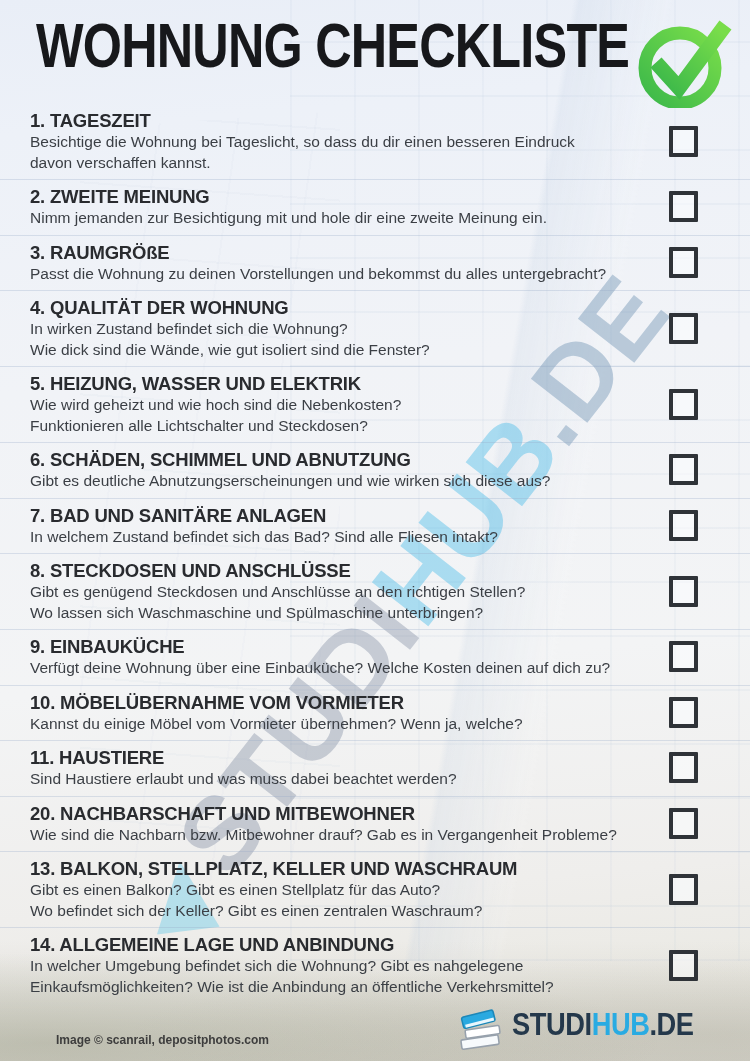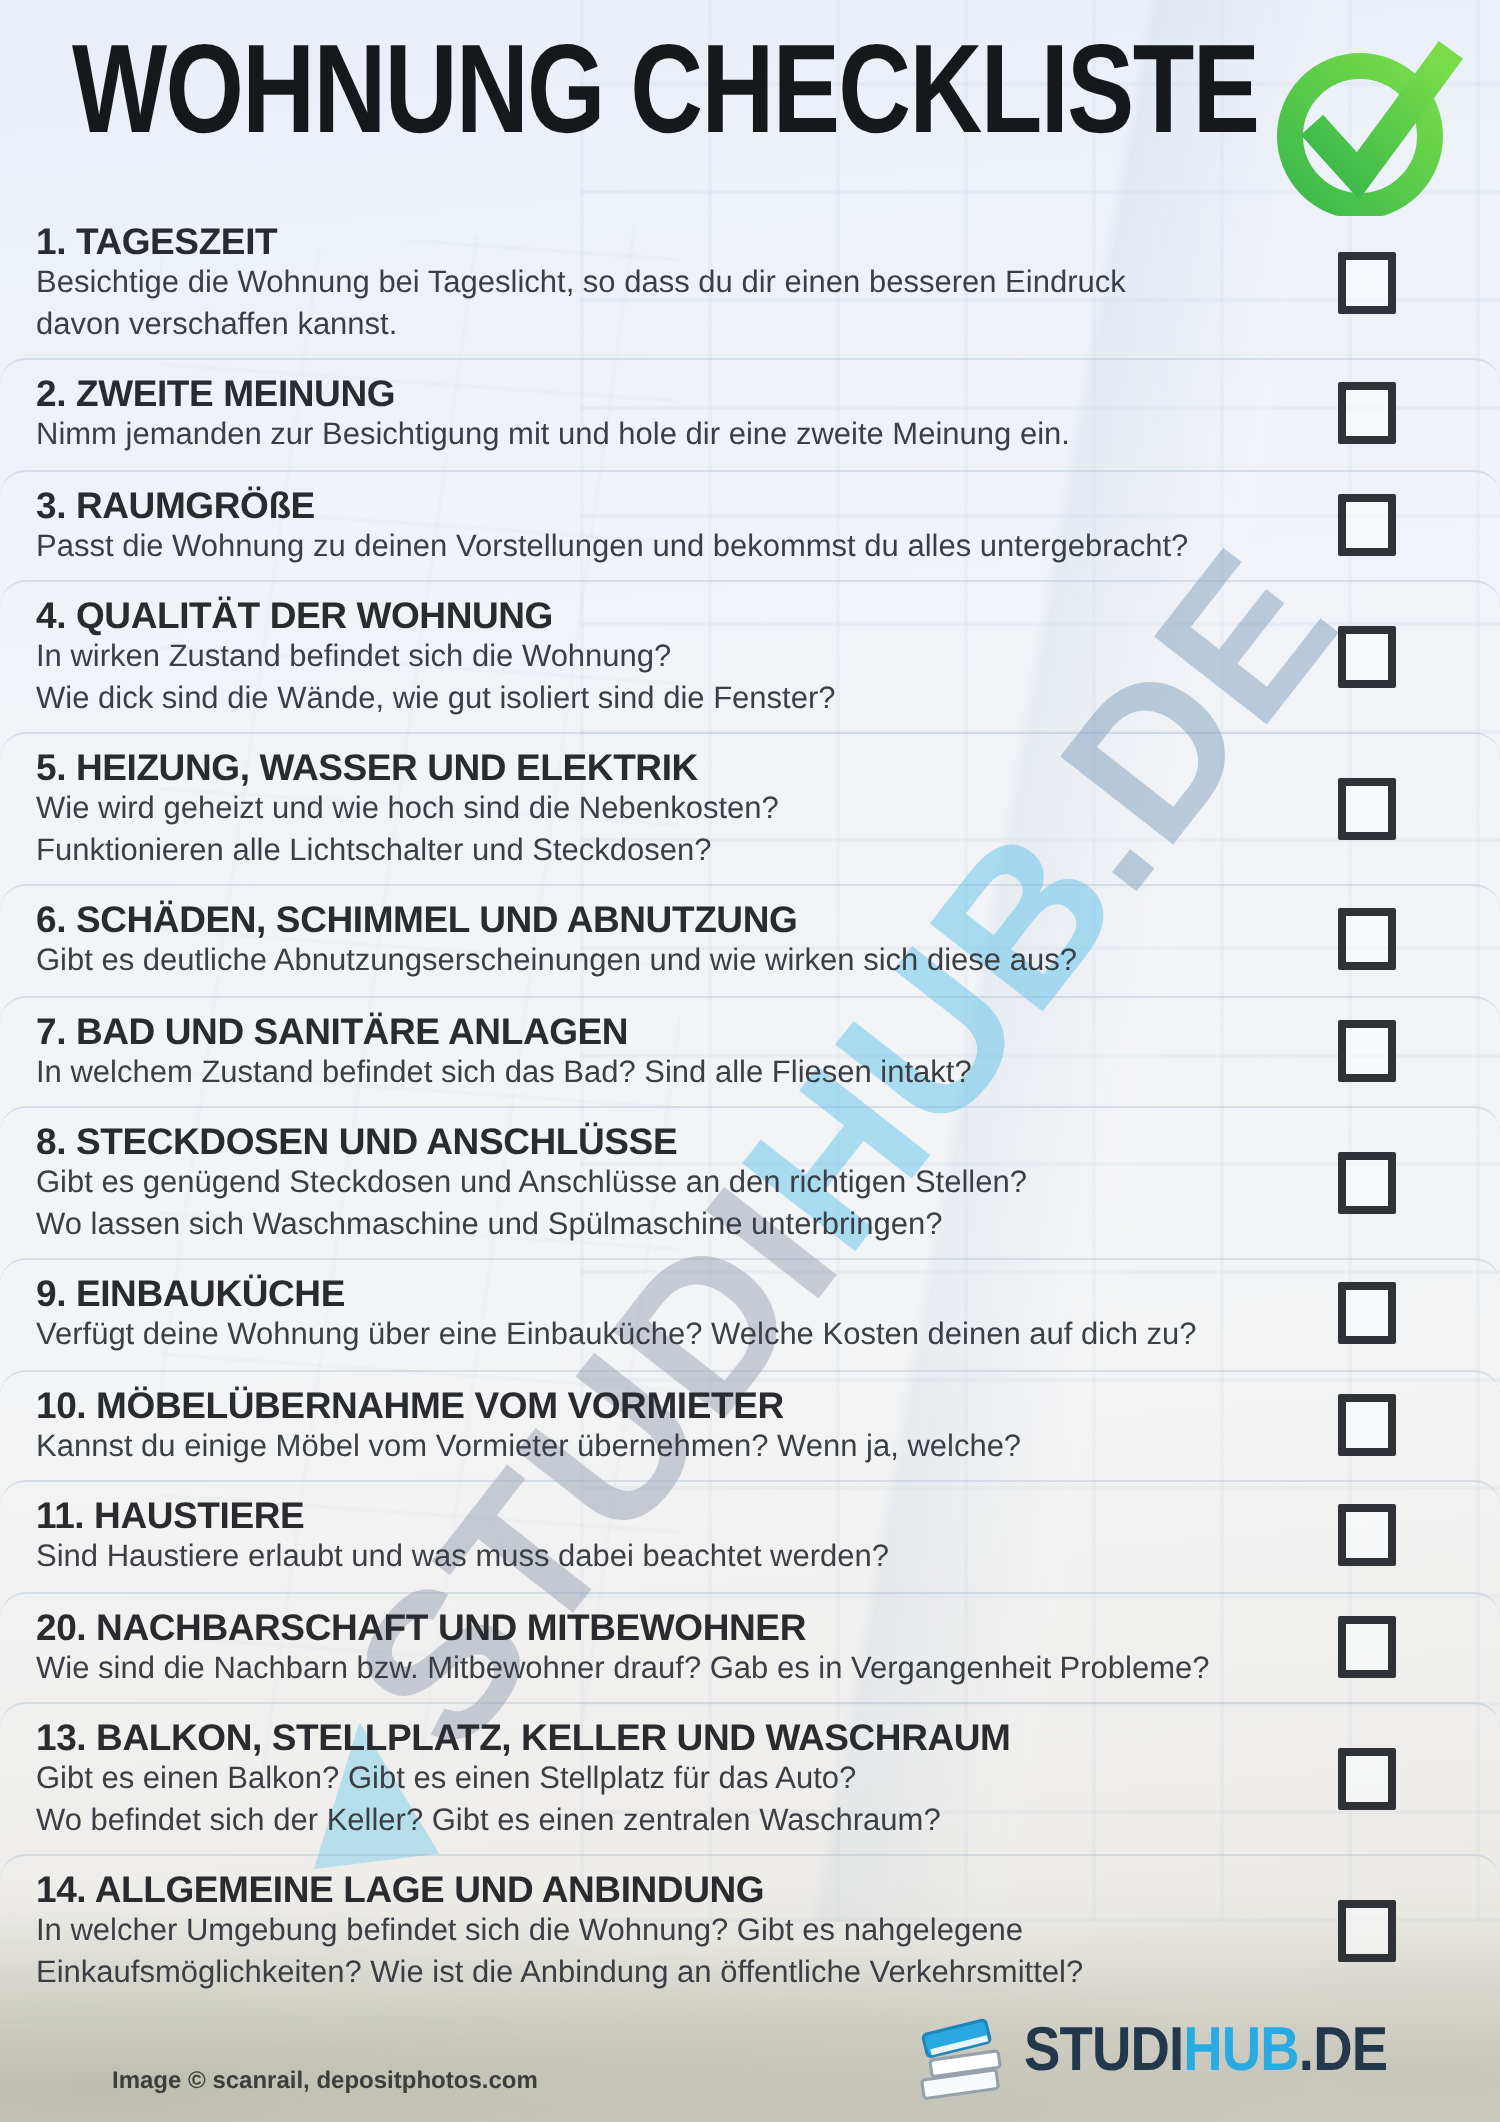--- a/index.html
+++ b/index.html
@@ -58,22 +58,22 @@
     position:absolute; left:36px; top:14px;
     font-size:63px; font-weight:700; letter-spacing:-1px; line-height:1;
     color:#17181b; white-space:nowrap;
     transform:scaleX(0.80); transform-origin:left top;
   }
   .check-badge { position:absolute; right:13px; top:18px; width:104px; height:90px; }
 
   
   .list { position:relative; z-index:2; }
   .row { display:flex; align-items:center; padding:5px 0 6px 0; }
-  .row + .row { border-top:1px solid rgba(150,170,200,0.30);border-radius:13px; }
-  .row-text { flex:1; padding-left:18px; padding-right:16px; }
+  .row + .row { border-top:1px solid rgba(150,170,200,0.30); }
+  .row-text { flex:1; padding-left:30px; padding-right:16px; }
   .item-title {
     font-size:18.5px; font-weight:700; color:#292b2f;
     line-height:23px; letter-spacing:-0.2px;
   }
   .item-line { font-size:15.5px; color:#3b3f45; line-height:20.5px; }
   .checkbox {
     flex:none; width:29px; height:31px;
     border:4px solid #2f3338; border-radius:1px;
     background:rgba(252,253,255,0.55);
     margin-right:52px; margin-left:10px;

